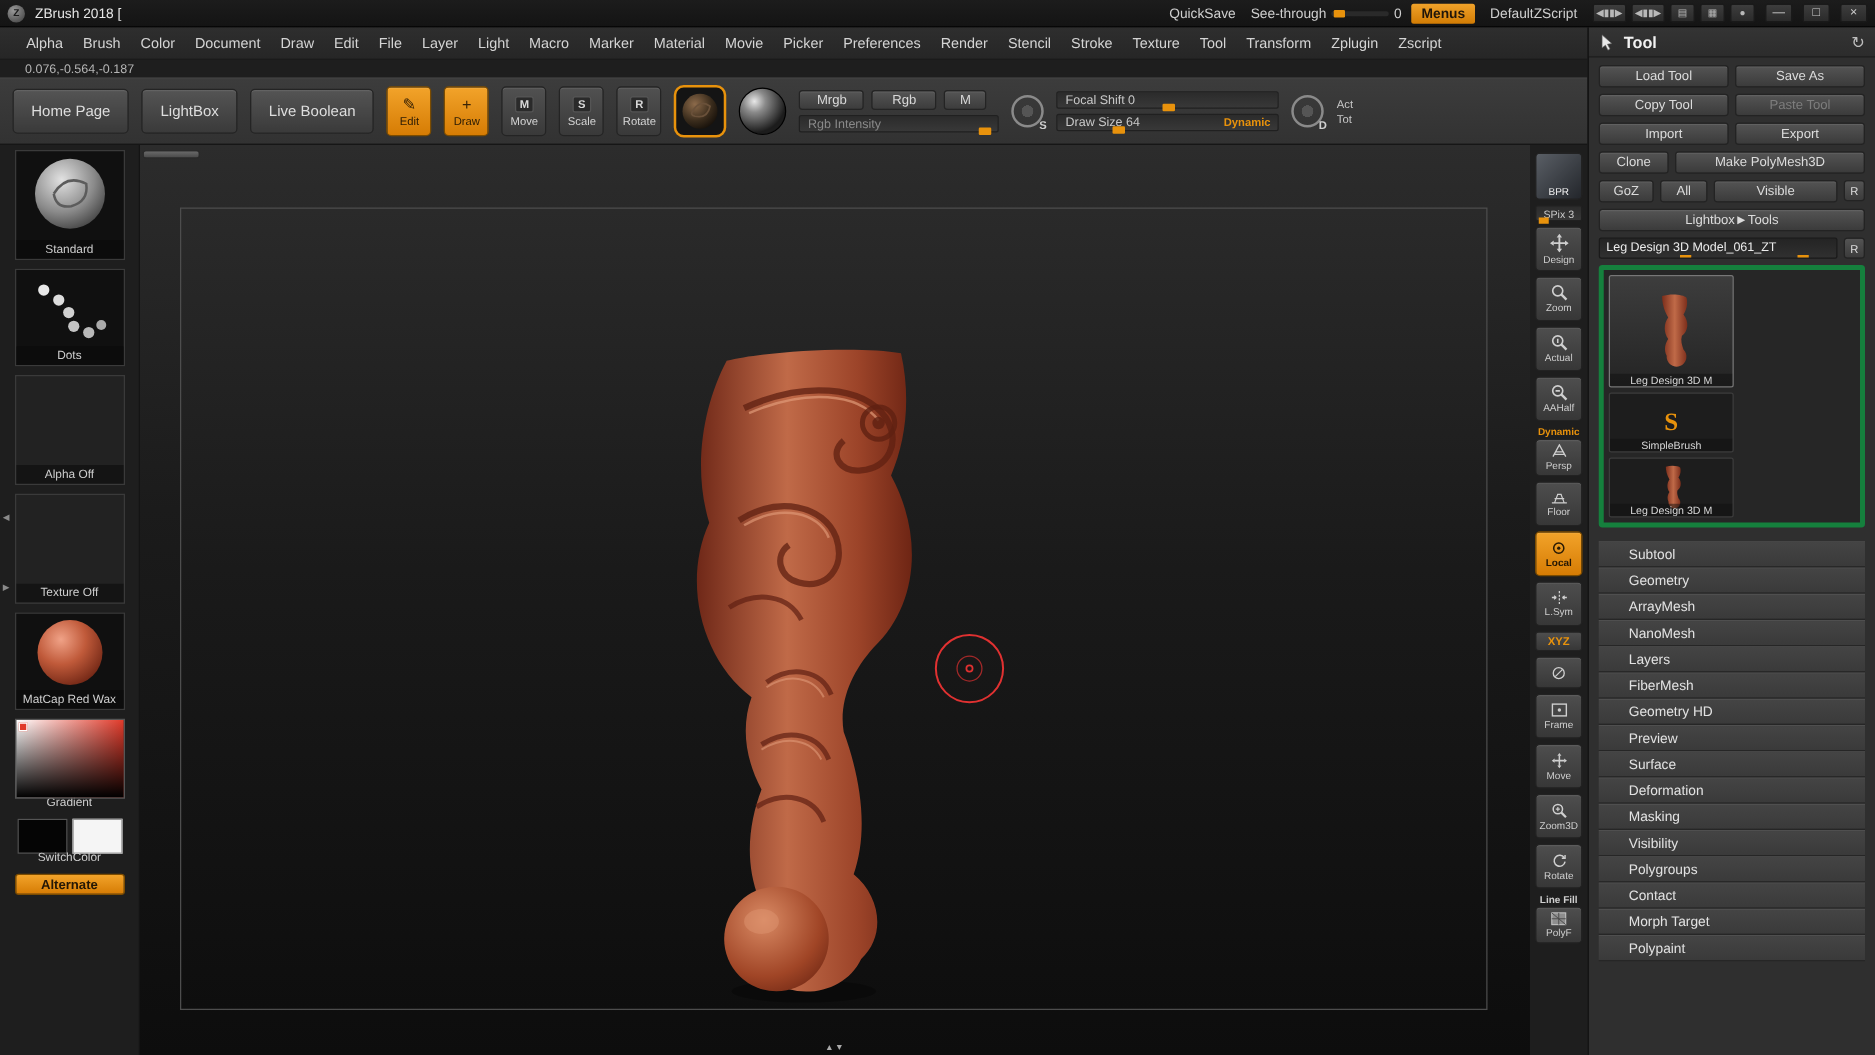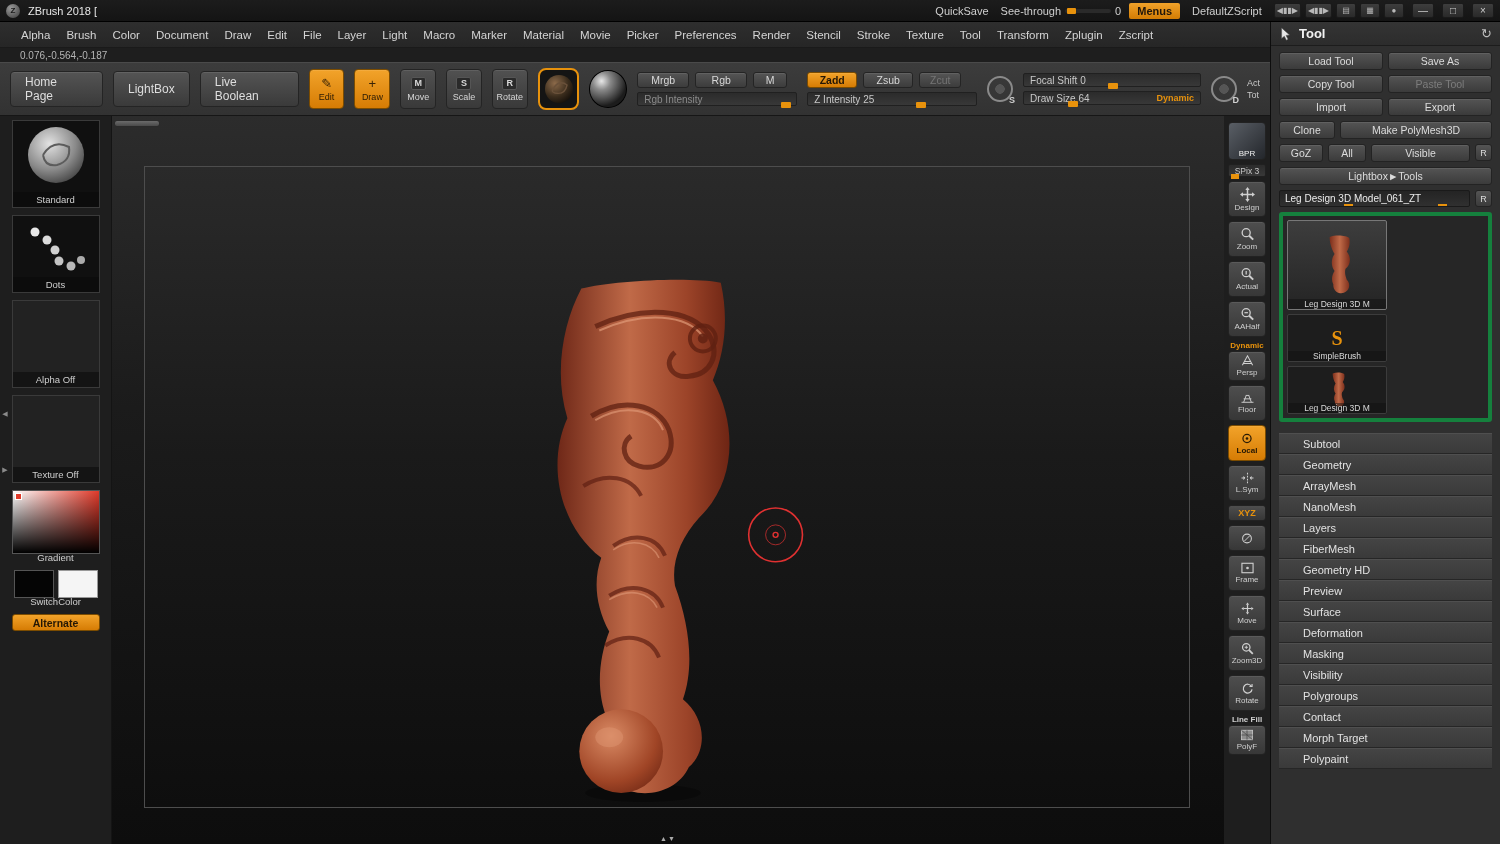--- a/index.html
+++ b/index.html
@@ -257,31 +257,20 @@
         <div class="sm-btn" style="width:52px">Mrgb</div>
         <div class="sm-btn" style="width:52px">Rgb</div>
         <div class="sm-btn" style="width:34px">M</div>
       </div>
       <div class="slider dim" style="width:160px">
         <span>Rgb Intensity</span>
         <div class="nub" style="left:143px"></div>
       </div>
     </div>
 
-    <div class="shelf-col">
-      <div class="shelf-row">
-        <div class="sm-btn orange" style="width:50px">Zadd</div>
-        <div class="sm-btn" style="width:50px">Zsub</div>
-        <div class="sm-btn dim" style="width:42px">Zcut</div>
-      </div>
-      <div class="slider" style="width:170px">
-        <span>Z Intensity 25</span>
-        <div class="nub" style="left:108px"></div>
-      </div>
-    </div>
 
     <div class="circle-ico">
       <span class="corner">S</span>
     </div>
 
     <div class="shelf-col">
       <div class="slider" style="width:178px">
         <span>Focal Shift 0</span>
         <div class="nub" style="left:84px"></div>
       </div>
@@ -332,20 +321,33 @@
       </div>
 
       <div class="side-thumb" style="height:88px; background:#222">
         <div class="side-label">Alpha Off</div>
       </div>
 
       <div class="side-thumb" style="height:88px; background:#222">
         <div class="side-label">Texture Off</div>
       </div>
 
+      <div class="side-thumb" style="height:78px">
+        <svg width="70" height="58" viewBox="0 0 70 58" style="position:absolute;top:2px">
+          <defs>
+              <radialGradient id="rwg" cx="0.36" cy="0.3" r="0.85">
+            <stop offset="0" stop-color="#f0a287"></stop>
+                <stop offset="0.45" stop-color="#c05a3a"></stop>
+                <stop offset="1" stop-color="#5e1a0c"></stop>
+          </radialGradient>
+            </defs>
+          <circle cx="35" cy="29" r="26" fill="url(#rwg)"></circle>
+        </svg>
+        <div class="side-label">MatCap Red Wax</div>
+      </div>
 
       <div style="display:flex;flex-direction:column;align-items:center;gap:2px">
         <div class="side-thumb" style="height:64px;width:88px;border:1px solid #555;
              background:linear-gradient(to bottom, rgba(0,0,0,0) 0%, #000 100%), linear-gradient(to right, #ffffff 0%, #e03a2a 100%);">
           <div style="position:absolute;left:2px;top:2px;width:7px;height:7px;border:1px solid #fff;background:#e03a2a"></div>
         </div>
         <div class="side-caption">Gradient</div>
       </div>
 
       <div style="display:flex;flex-direction:column;align-items:center;gap:2px">

